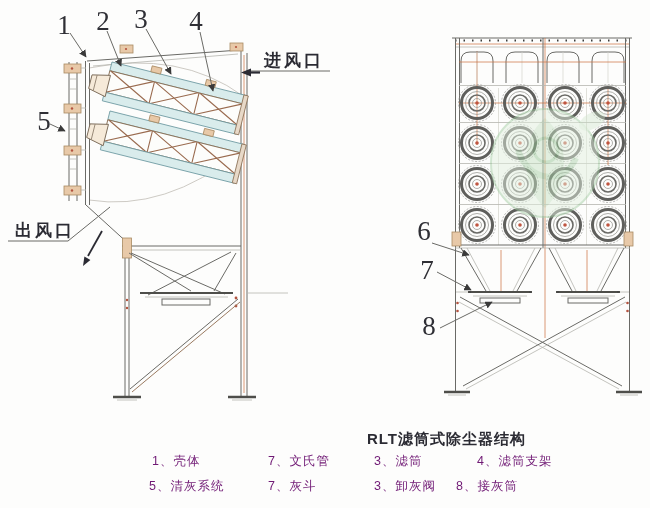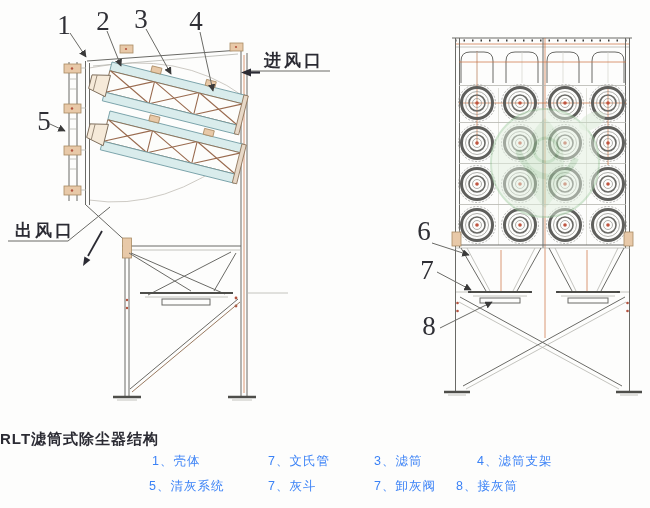--- a/index.html
+++ b/index.html
@@ -21,23 +21,23 @@
   .cn{font-size:17px;letter-spacing:3px;font-weight:bold;fill:#2b2b33;}
   .dot-red{fill:#b3533f;}
   .plate{stroke:#4e4e4a;stroke-width:2.2;fill:none;}
   .c-outer{fill:none;stroke:#9a9a96;stroke-width:.7;stroke-dasharray:2 1.6;}
   .c-ring{fill:none;stroke:#5f5f5c;stroke-width:3;}
   .c-thin{fill:none;stroke:#9a9a96;stroke-width:.8;}
   .c-mid{fill:none;stroke:#6a6a66;stroke-width:1.6;}
   .c-dot{fill:#bf5540;}
   .wm{opacity:.5;}
   
-  .legend-title{position:absolute;left:0;top:430px;width:526px;text-align:left;
+  .legend-title{position:absolute;left:0;top:430px;width:526px;text-align:right;
     font-size:15px;font-weight:bold;color:#2b2b33;letter-spacing:1px;}
-  .li{position:absolute;font-size:12.5px;color:#3b82f6;letter-spacing:1px;white-space:nowrap;}
+  .li{position:absolute;font-size:12.5px;color:#701a75;letter-spacing:1px;white-space:nowrap;}
 </style>
 </head>
 <body>
 
 <div id="stage">
 <svg id="drawing" width="650" height="420" viewBox="0 0 650 420">
   <defs>
     <marker id="ah" viewBox="0 0 10 10" refX="9" refY="5" markerWidth="7.5" markerHeight="7.5" orient="auto">
       <path d="M0,0 L10,5 L0,10 z" fill="#3a3a3a"></path>
     </marker>
@@ -307,16 +307,16 @@
 </svg>
 
 <div>
   <div class="legend-title">RLT滤筒式除尘器结构</div>
   <span class="li" style="left:152px;top:453px">1、壳体</span>
   <span class="li" style="left:268px;top:453px">7、文氏管</span>
   <span class="li" style="left:374px;top:453px">3、滤筒</span>
   <span class="li" style="left:477px;top:453px">4、滤筒支架</span>
   <span class="li" style="left:149px;top:478px">5、清灰系统</span>
   <span class="li" style="left:268px;top:478px">7、灰斗</span>
-  <span class="li" style="left:374px;top:478px">7、卸灰阀</span>
+  <span class="li" style="left:374px;top:478px">3、卸灰阀</span>
   <span class="li" style="left:456px;top:478px">8、接灰筒</span>
 </div>
 </div>
 
 </body></html>

